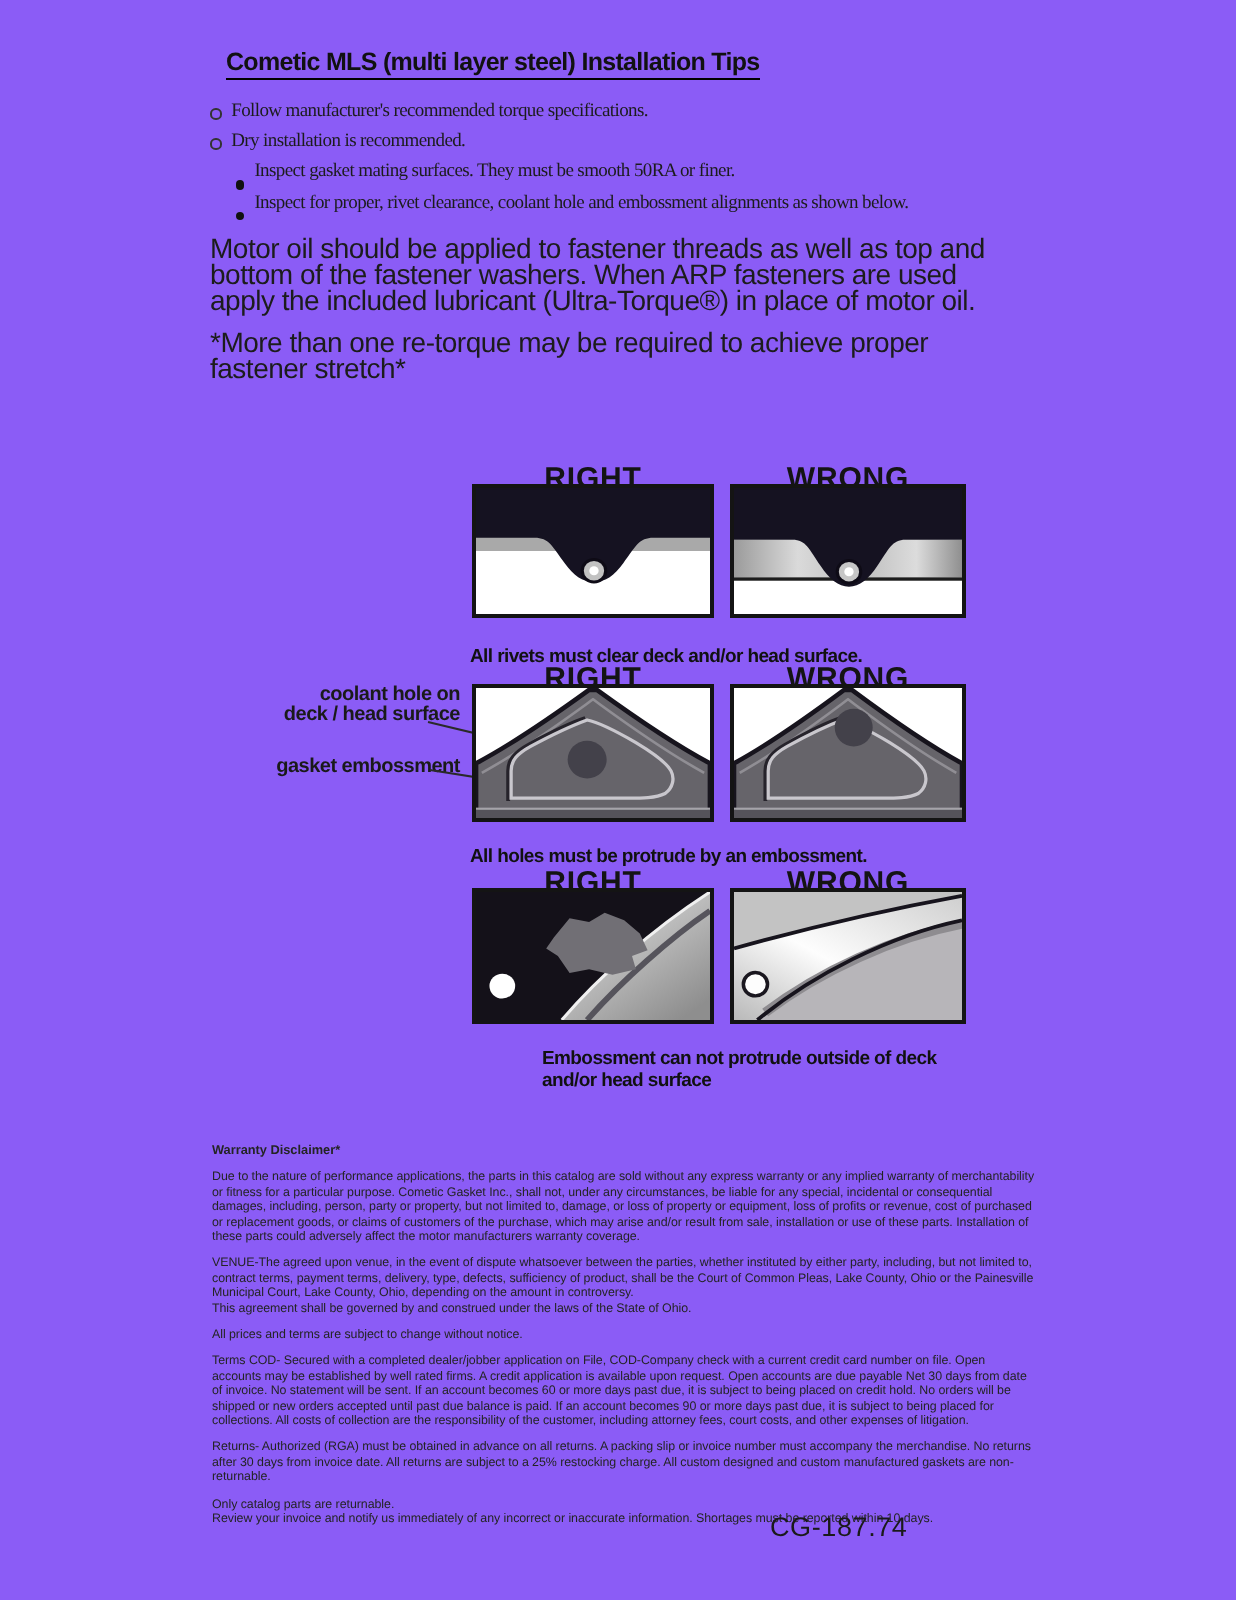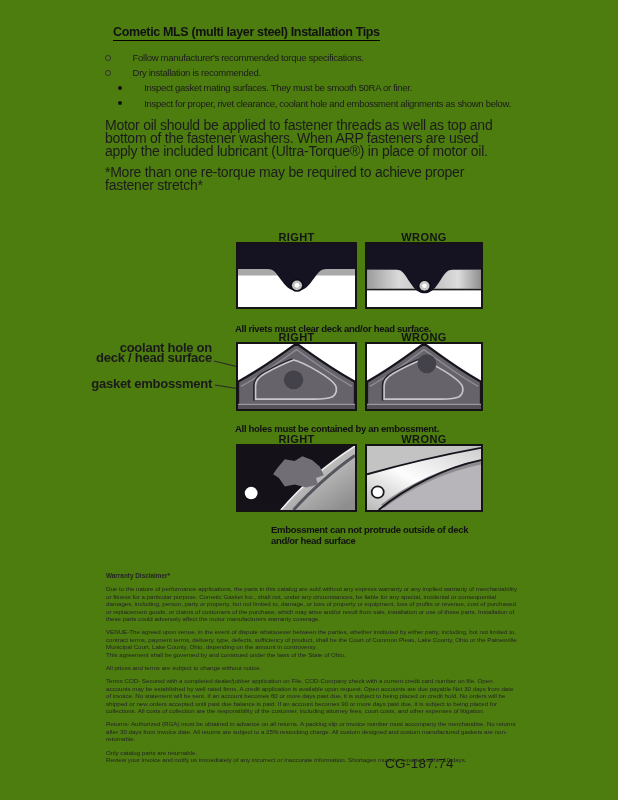--- a/index.html
+++ b/index.html
@@ -1,43 +1,43 @@
 <!DOCTYPE html>
 <html><head>
 <meta charset="utf-8">
 <style>
   html,body{margin:0;padding:0;background:#ffffff;}
-  .page{position:relative;width:618px;height:800px;background:#4d7c0f;overflow:hidden;
+  .page{position:relative;width:618px;height:800px;background:#8b5cf6;overflow:hidden;
         font-family:"Liberation Sans",sans-serif;color:#1c1c1c;}
 
   
   .toptext{position:absolute;left:105px;top:22px;width:412px;}
   .title{display:inline-block;margin:0 0 9px 8px;font-size:12.5px;font-weight:bold;
          letter-spacing:-0.35px;color:#111;border-bottom:1.6px solid #000;padding-bottom:1px;}
-  .brow{display:flex;gap:22px;font-size:9.5px;line-height:15.2px;letter-spacing:-0.3px;}
+  .brow{display:flex;gap:5px;font-size:9.5px;line-height:15.2px;letter-spacing:-0.3px;font-family:Liberation Serif, serif;}
   .brow .t{white-space:nowrap;}
-  .brow.sub{margin-left:13px;}
+  .brow.sub{margin-left:13px;align-items:flex-end;}
   .b-ring{flex:0 0 auto;width:3.6px;height:3.6px;border:1px solid #333;border-radius:50%;margin-top:5.2px;}
   .b-dot{flex:0 0 auto;width:4.2px;height:4.2px;background:#111;border-radius:50%;margin-top:5.2px;}
   .diesel-h{margin:10px 0 0;font-size:10.5px;font-weight:bold;letter-spacing:-0.3px;color:#111;}
   .dp{margin:8px 0 0;width:398px;font-size:14px;line-height:13px;letter-spacing:-0.25px;}
 
   
   .fig{position:absolute;left:0;width:618px;height:100px;}
   #fig1{top:231px;} #fig2{top:331px;} #fig3{top:433px;height:110px;}
-  .flabel{position:absolute;top:0;font-size:11px;font-weight:bold;letter-spacing:0.4px;
+  .flabel{position:absolute;top:0;font-size:15px;font-weight:bold;letter-spacing:0.4px;
           text-align:center;color:#141414;}
   .flabel.r{left:236px;width:121px;} .flabel.w{left:365px;width:118px;}
   .fbox{position:absolute;top:11px;display:block;border:2px solid #141414;background:#fff;}
   .fbox.r{left:236px;} .fbox.w{left:365px;}
   .fcap{position:absolute;left:235px;top:92px;margin:0;font-size:9.5px;font-weight:bold;
         letter-spacing:-0.3px;color:#111;}
   #fig3 .fcap{width:216px;line-height:10.5px;margin-left:36px;}
-  .ann{position:absolute;left:0;width:212px;text-align:right;font-size:13px;font-weight:bold;
-       letter-spacing:-0.25px;color:#1a1a1a;line-height:10px;}
+  .ann{position:absolute;left:0;width:212px;text-align:right;font-size:10px;font-weight:bold;
+       letter-spacing:-0.25px;color:#1a1a1a;line-height:10px;padding-left:18px;}
   .leader{position:absolute;left:0;top:0;pointer-events:none;}
 
   
   .legal{position:absolute;left:106px;top:572px;width:412px;color:#242424;}
   .legal h3{margin:0 0 6.4px;font-size:6.4px;font-weight:bold;letter-spacing:0;}
   .legal p{margin:0 0 5.8px;font-size:6.2px;line-height:7.45px;letter-spacing:-0.02px;
            white-space:pre-line;}
 
   .pagecode{position:absolute;left:385px;top:756px;font-size:13.5px;letter-spacing:0.3px;color:#1a1a1a;}
 </style>
@@ -135,21 +135,21 @@
       <rect width="120" height="69" fill="#ffffff"></rect>
       <path d="M0 40 C22 28 46 10 58 1 L62 1 C74 10 98 28 120 40 L120 69 L0 69 Z" fill="#66646a" stroke="#17141d" stroke-width="2.4"></path>
       <path d="M3 45 C26 32 48 15 60 6 C72 15 94 32 117 45" fill="none" stroke="#908e94" stroke-width="1.4"></path>
       <path d="M16.5 60 L16.5 44 C16.5 38 20 34 27 30 C36 25 47 19 56 16" fill="none" stroke="#26232b" stroke-width="2"></path>
       <path d="M18 58.5 L18 44 C18 38.5 21 35 28 31 C37 26 49 20 57 17 C62 18 72 23 82 29 C90 34 98 40 100 44 C102 48 101 53 97 56 C92 58.5 85 58.5 78 58.5 Z" fill="none" stroke="#c9c7cd" stroke-width="1.7"></path>
       <circle cx="63" cy="21" r="10" fill="#43414a"></circle>
       <rect y="63.5" width="120" height="1.2" fill="#a5a3a9"></rect>
       <rect y="64.7" width="120" height="4.3" fill="#55535a"></rect>
     </svg>
 
-    <p class="fcap">All holes must be contained by an embossment.</p>
+    <p class="fcap">All holes must be protrude by an embossment.</p>
   </section>
 
   <section class="fig" id="fig3">
     <span class="flabel r">RIGHT</span>
     <span class="flabel w">WRONG</span>
 
     <svg class="fbox r" width="117" height="64" viewBox="0 0 120 68" preserveAspectRatio="none">
       <defs>
         <linearGradient id="f3r" x1="0" y1="0" x2="0.8" y2="1">
           <stop offset="0" stop-color="#e4e4e4"></stop>

